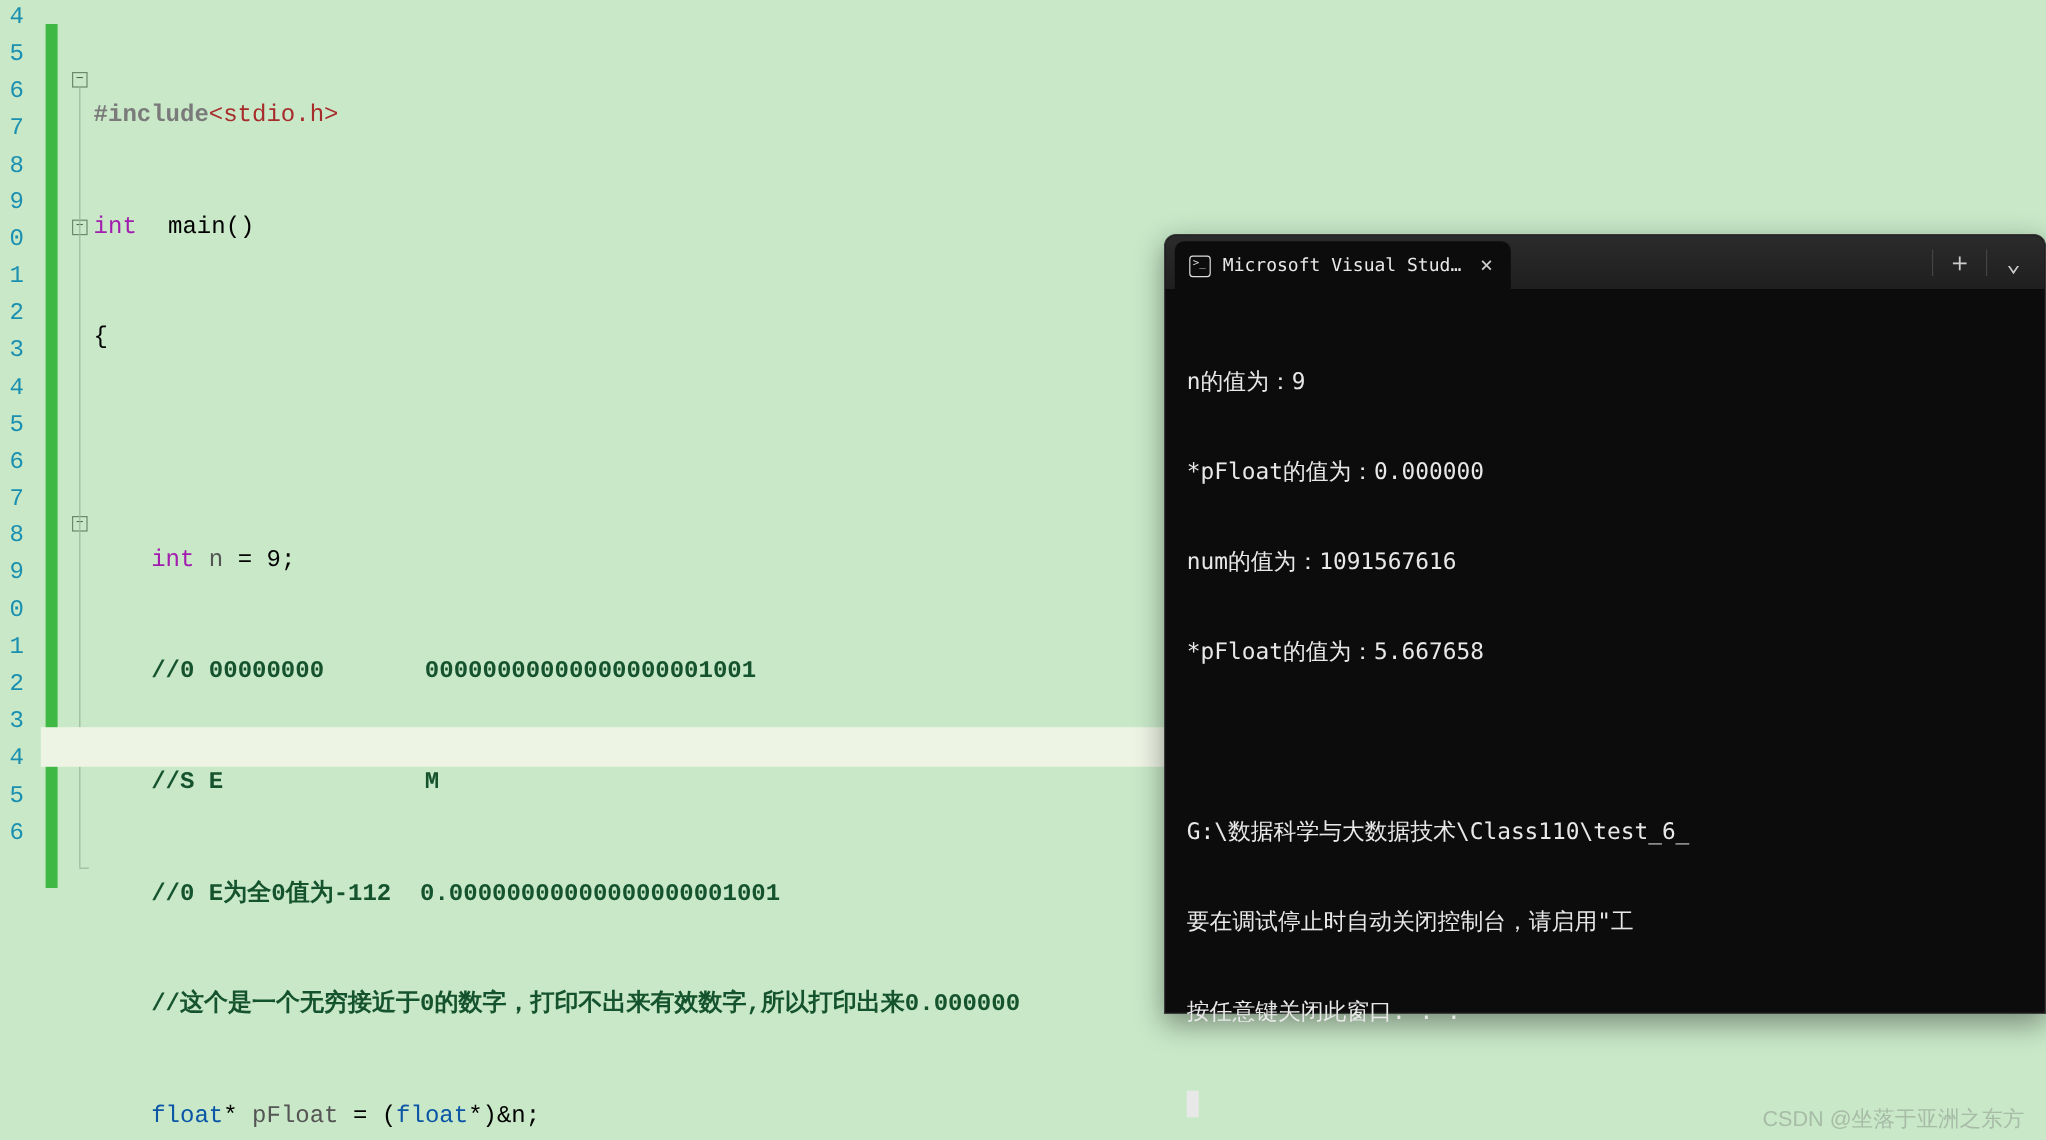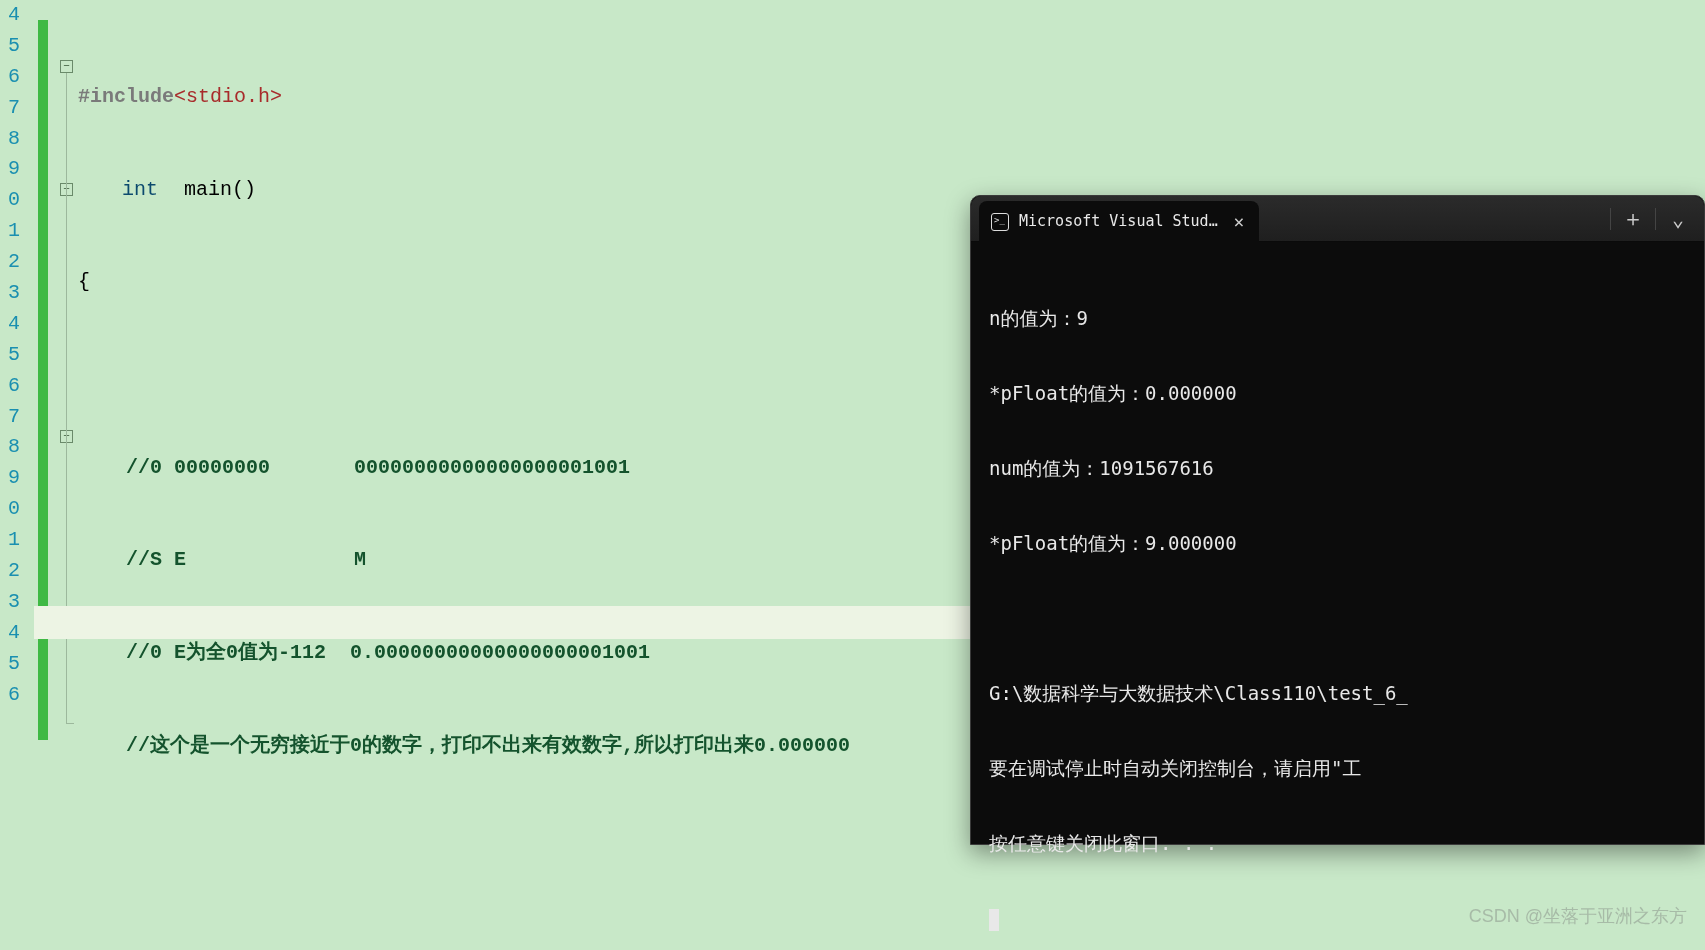--- a/index.html
+++ b/index.html
@@ -79,21 +79,21 @@
   .fold-line-h {
     position: absolute;
     left: 66px;
     height: 1px;
     width: 8px;
     background: #9cb89c;
   }
   
   .kw-pp  { color: #7a7a7a; font-weight: bold; }
   .kw-hdr { color: #a82b2b; }
-  .kw     { color: #0c4a6e; margin-left: 44px; }
+  .kw     { color: #a21caf; }
   .fn     { color: #000000; margin-left: 14px; }
   .cm     { color: #14532d; font-weight: bold; }
   .num    { color: #000; }
   .ident  { color: #555; }
   .paren  { color: #000; }
   .kw-type{ color: #0b56a6; }
 
   
   .console {
     position: absolute;
@@ -172,21 +172,21 @@
   .console-body .row { height: 25px; }
   .cursor {
     width: 10px; height: 22px;
     background: #e8e8e8;
     display: inline-block;
     vertical-align: bottom;
   }
   .watermark {
     position: absolute;
     right: 18px;
-    bottom: 22px;
+    bottom: 6px;
     color: rgba(140,150,140,0.55);
     font-size: 18px;
     font-family: "Microsoft YaHei", sans-serif;
     z-index: 50;
   }
 </style>
 </head>
 <body>
 
 <div class="editor-area">
@@ -225,24 +225,26 @@
   <div class="fold-line-v" style="top:73px;height:650px"></div>
   <div class="fold-line-h" style="top:723px"></div>
 
   <div class="hl-line"></div>
 
   <div class="code-lines">
     <div class="code-line"><span class="kw-pp">#include</span><span class="kw-hdr">&lt;stdio.h&gt;</span></div>
     <div class="code-line"><span class="kw">int</span> <span class="fn">main</span><span class="paren">()</span></div>
     <div class="code-line">{</div>
     <div class="code-line"></div>
+    <div class="code-line">    <span class="kw">int</span> <span class="ident">n</span> <span>=</span> <span class="num">9</span><span>;</span></div>
     <div class="code-line cm">    <span>//0 00000000       00000000000000000001001</span></div>
     <div class="code-line cm">    <span>//S E              M</span></div>
     <div class="code-line cm">    <span>//0 E为全0值为-112  0.00000000000000000001001</span></div>
     <div class="code-line cm">    <span>//这个是一个无穷接近于0的数字，打印不出来有效数字,所以打印出来0.000000</span></div>
+    <div class="code-line">    <span class="kw-type">float</span><span>*</span> <span class="ident">pFloat</span><span> = (</span><span class="kw-type">float</span><span>*)&amp;n;</span></div>
     
     
     
     
     
     
     
     
     
     
@@ -262,21 +264,21 @@
     <div class="tb-spacer"></div>
     <div class="tb-sep"></div>
     <div class="tb-btn plus">＋</div>
     <div class="tb-sep"></div>
     <div class="tb-btn">⌄</div>
   </div>
   <div class="console-body">
     <div class="row">n的值为：9</div>
     <div class="row">*pFloat的值为：0.000000</div>
     <div class="row">num的值为：1091567616</div>
-    <div class="row">*pFloat的值为：9.000000</div>
+    <div class="row">*pFloat的值为：5.667658</div>
     <div class="row"></div>
     <div class="row">G:\数据科学与大数据技术\Class110\test_6_</div>
     <div class="row">要在调试停止时自动关闭控制台，请启用"工</div>
     <div class="row">按任意键关闭此窗口. . .</div>
     <div class="row"><span class="cursor"></span></div>
   </div>
 </div>
 
 <div class="watermark">CSDN @坐落于亚洲之东方</div>
 

